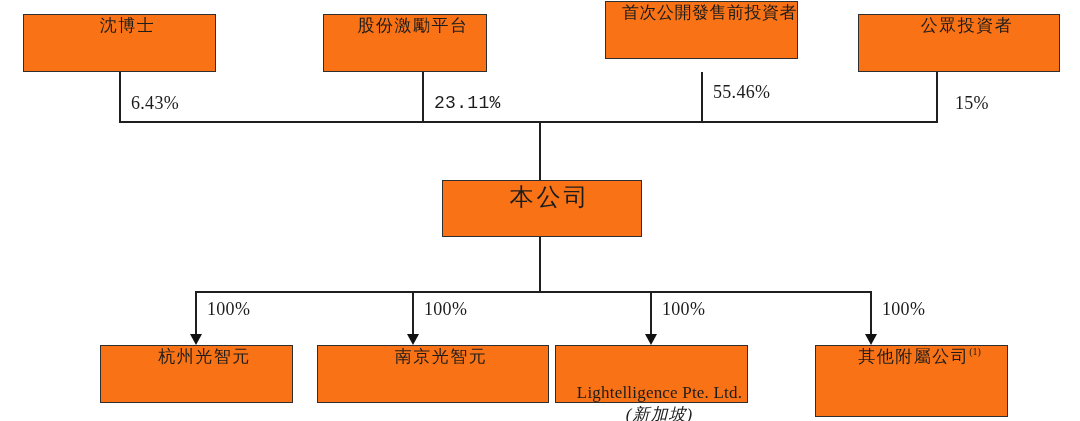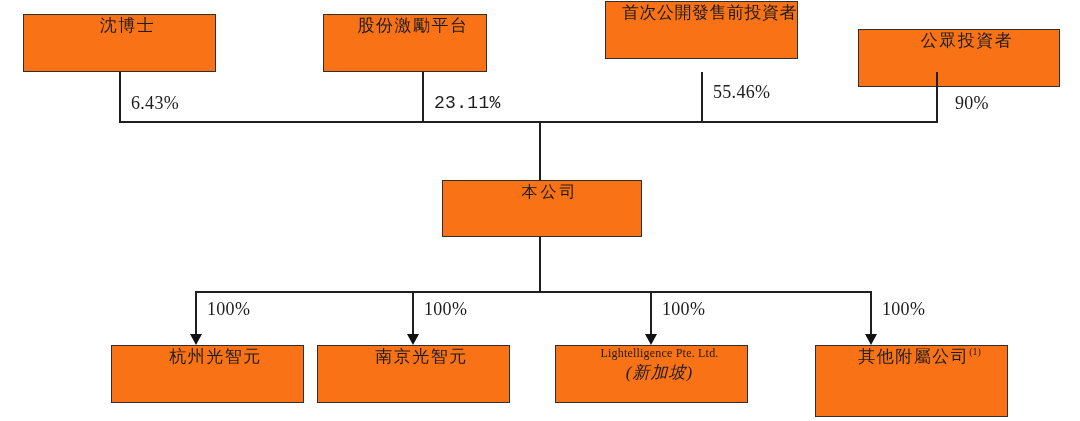--- a/index.html
+++ b/index.html
@@ -27,24 +27,25 @@
     box-sizing: border-box;
     padding-left: 16px;
   }
   .node-label {
     font-size: 17px;
     letter-spacing: 1.5px;
     white-space: nowrap;
     line-height: 1.35;
   }
   .node-label-latin {
-    font-size: 12px;
+    font-size: 17px;
     letter-spacing: 0.2px;
     white-space: nowrap;
     line-height: 1.3;
+    margin-top: 36px;
   }
   .node-label-italic {
     font-size: 17px;
     font-style: italic;
     letter-spacing: 1px;
     white-space: nowrap;
     line-height: 1.3;
   }
   sup.note {
     font-size: 10px;
@@ -84,40 +85,40 @@
 
   <div class="node" style="left:23px; top:14px; width:193px; height:58px;">
     <span class="node-label">沈博士</span>
   </div>
   <div class="node" style="left:323px; top:14px; width:164px; height:58px;">
     <span class="node-label">股份激勵平台</span>
   </div>
   <div class="node" style="left:605px; top:1px; width:193px; height:58px;">
     <span class="node-label" style="letter-spacing:0.5px;">首次公開發售前投資者</span>
   </div>
-  <div class="node" style="left:858px; top:29px; width:202px; height:58px;">
+  <div class="node" style="left:858px; top:14px; width:202px; height:58px;">
     <span class="node-label">公眾投資者</span>
   </div>
 
   <div class="vline" style="left:119px; top:72px; height:51px;"></div>
   <div class="vline" style="left:422px; top:72px; height:51px;"></div>
   <div class="vline" style="left:701px; top:72px; height:51px;"></div>
   <div class="vline" style="left:936px; top:72px; height:51px;"></div>
 
   <div class="pct" style="left:131px; top:93px;">6.43%</div>
   <div class="pct" style="left:434px; top:93px;font-family:Liberation Mono, monospace;">23.11%</div>
   <div class="pct" style="left:713px; top:82px;">55.46%</div>
-  <div class="pct" style="left:955px; top:93px;">90%</div>
+  <div class="pct" style="left:955px; top:93px;">15%</div>
 
   <div class="hline" style="left:119px; top:121px; width:819px;"></div>
 
   <div class="vline" style="left:539px; top:121px; height:59px;"></div>
 
   <div class="node" style="left:442px; top:180px; width:200px; height:57px;">
-    <span class="node-label" style="font-size:16px; letter-spacing:3px;">本公司</span>
+    <span class="node-label" style="font-size:24px; letter-spacing:3px;">本公司</span>
   </div>
 
   <div class="vline" style="left:539px; top:237px; height:56px;"></div>
 
   <div class="hline" style="left:195px; top:291px; width:677px;"></div>
 
   <div class="vline" style="left:195px; top:291px; height:43px;"></div>
   <div class="vline" style="left:412px; top:291px; height:43px;"></div>
   <div class="vline" style="left:650px; top:291px; height:43px;"></div>
   <div class="vline" style="left:870px; top:291px; height:43px;"></div>
@@ -125,24 +126,24 @@
   <div class="arrowhead" style="left:190px; top:334px;"></div>
   <div class="arrowhead" style="left:407px; top:334px;"></div>
   <div class="arrowhead" style="left:645px; top:334px;"></div>
   <div class="arrowhead" style="left:865px; top:334px;"></div>
 
   <div class="pct" style="left:207px; top:299px;">100%</div>
   <div class="pct" style="left:424px; top:299px;">100%</div>
   <div class="pct" style="left:662px; top:299px;">100%</div>
   <div class="pct" style="left:882px; top:299px;">100%</div>
 
-  <div class="node" style="left:100px; top:345px; width:193px; height:58px;margin-left:11px;">
+  <div class="node" style="left:100px; top:345px; width:193px; height:58px;">
     <span class="node-label">杭州光智元</span>
   </div>
-  <div class="node" style="left:317px; top:345px; width:193px; height:58px;">
+  <div class="node" style="left:317px; top:345px; width:232px; height:58px;">
     <span class="node-label">南京光智元</span>
   </div>
   <div class="node" style="left:555px; top:345px; width:193px; height:58px;">
     <span class="node-label-latin">Lightelligence Pte. Ltd.</span>
     <span class="node-label-italic">(新加坡)</span>
   </div>
   <div class="node" style="left:815px; top:345px; width:193px; height:72px;">
     <span class="node-label"><span>其他附屬公司</span><sup class="note">(1)</sup></span>
   </div>
 

